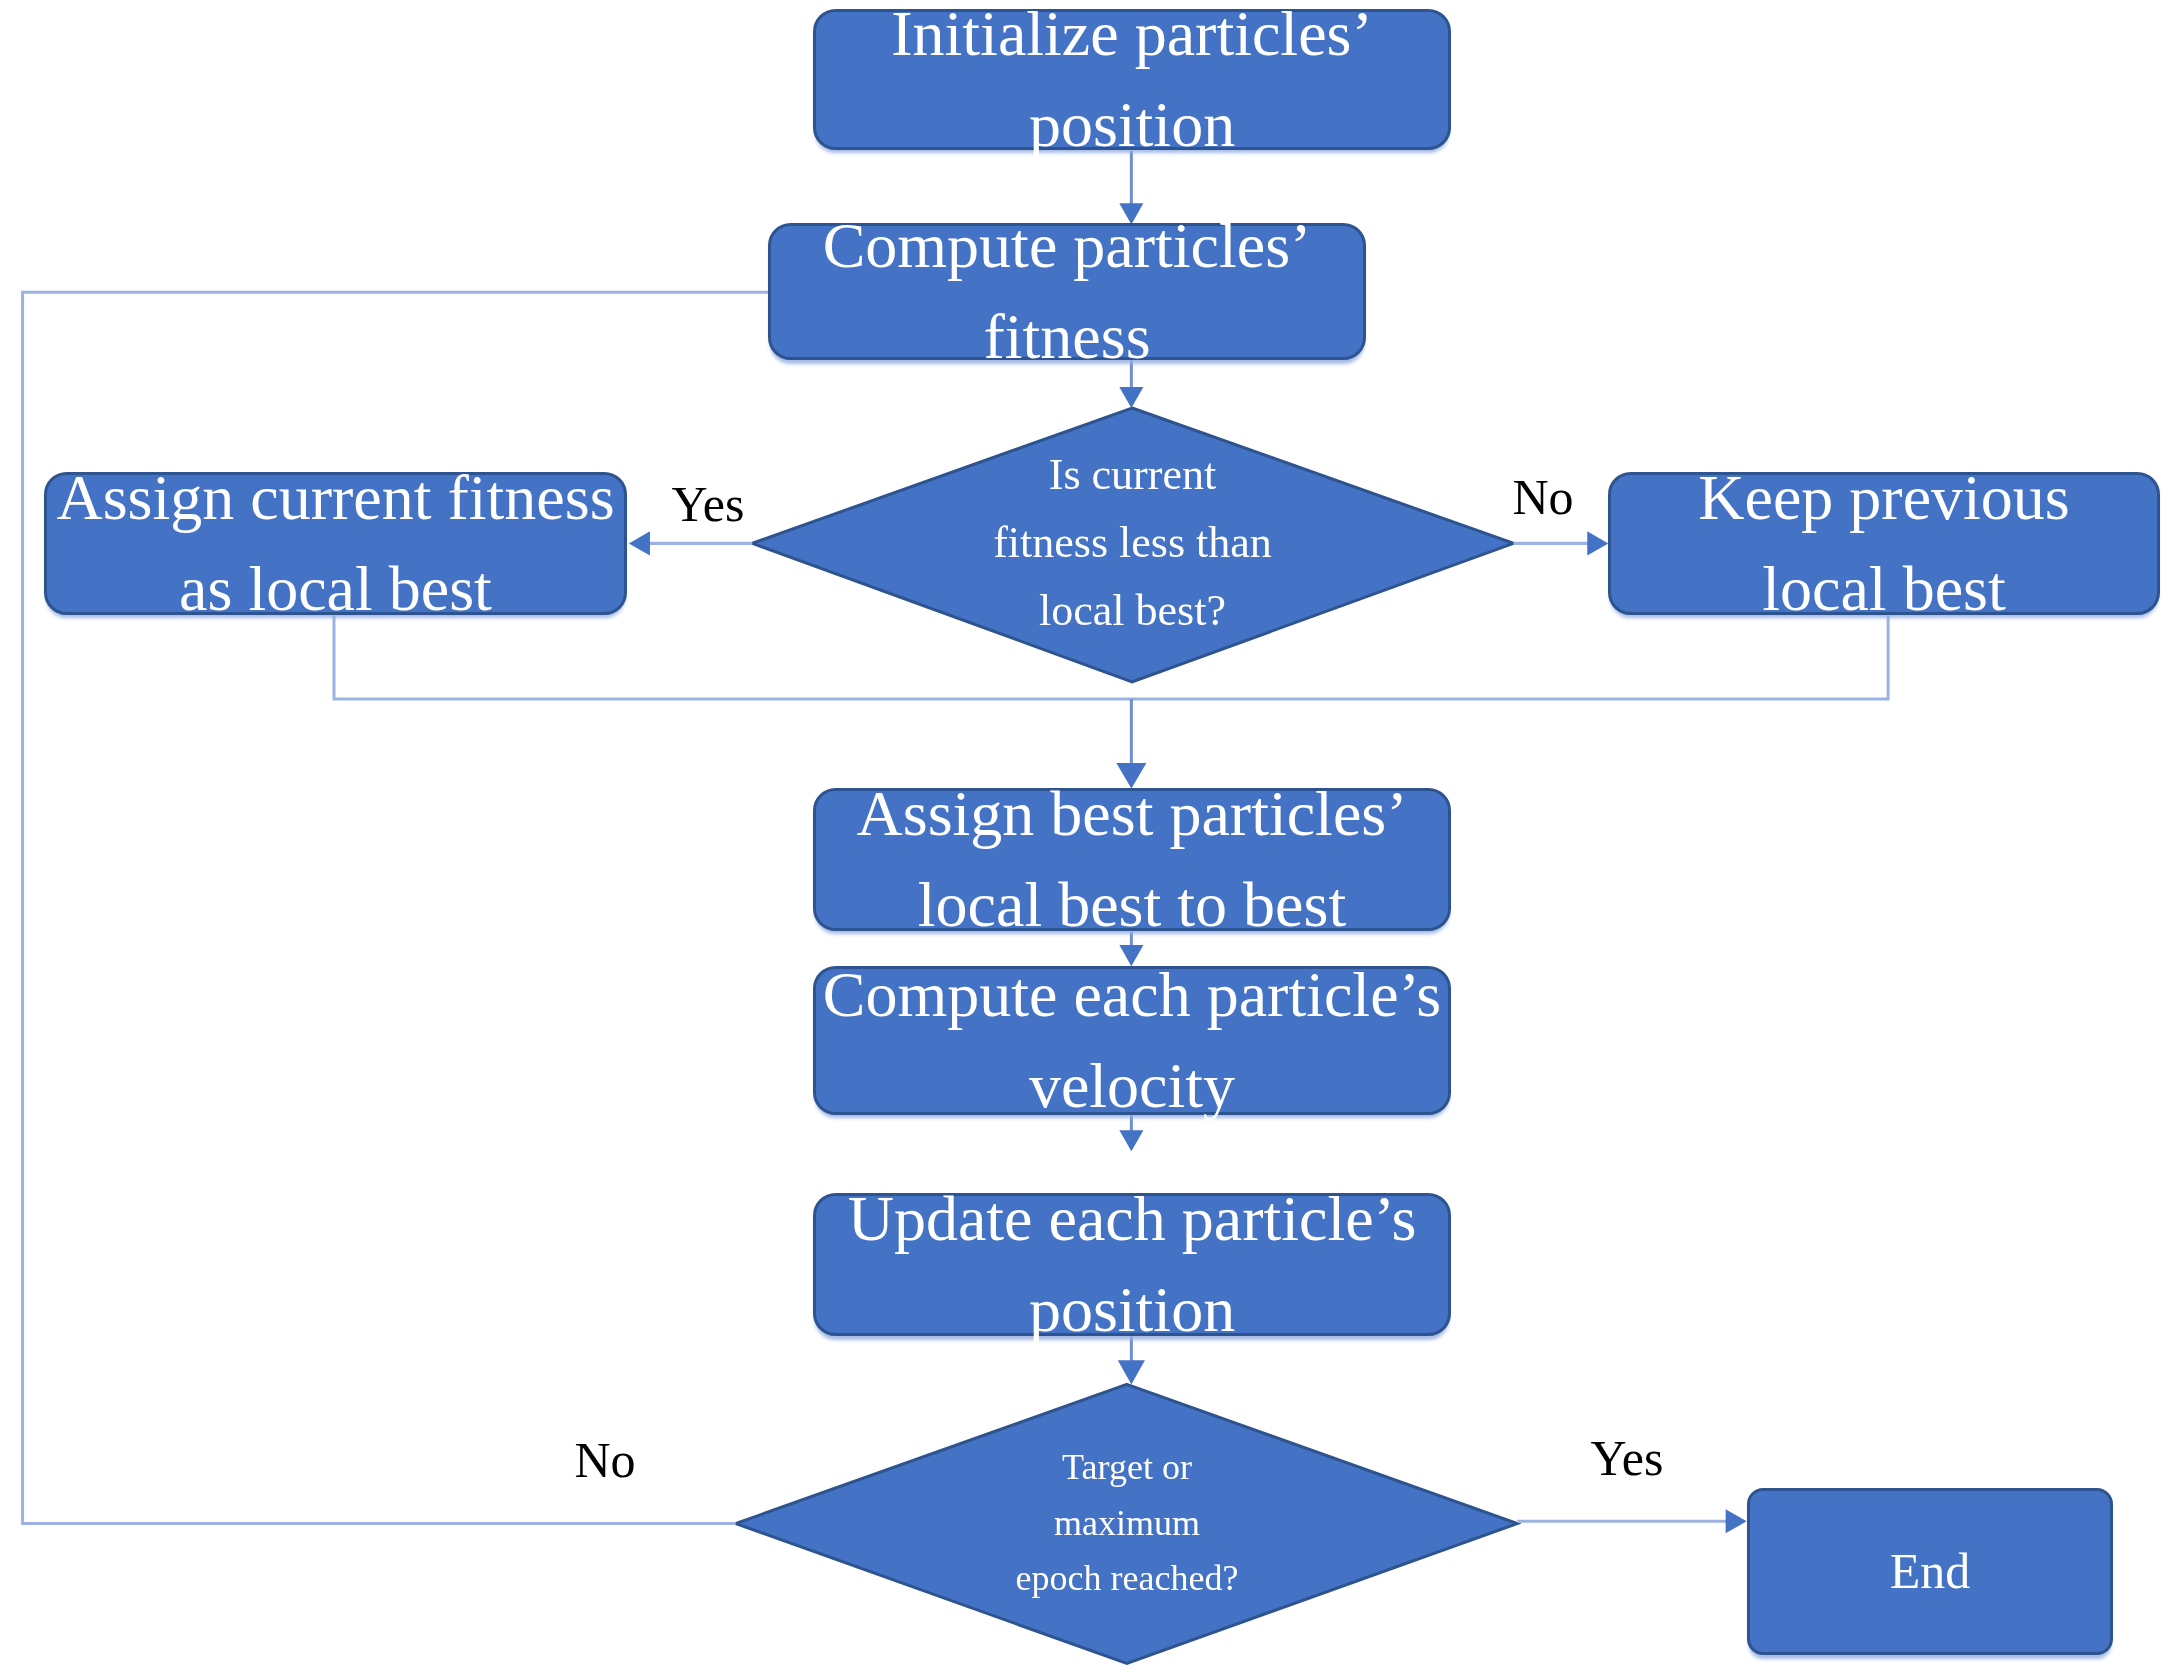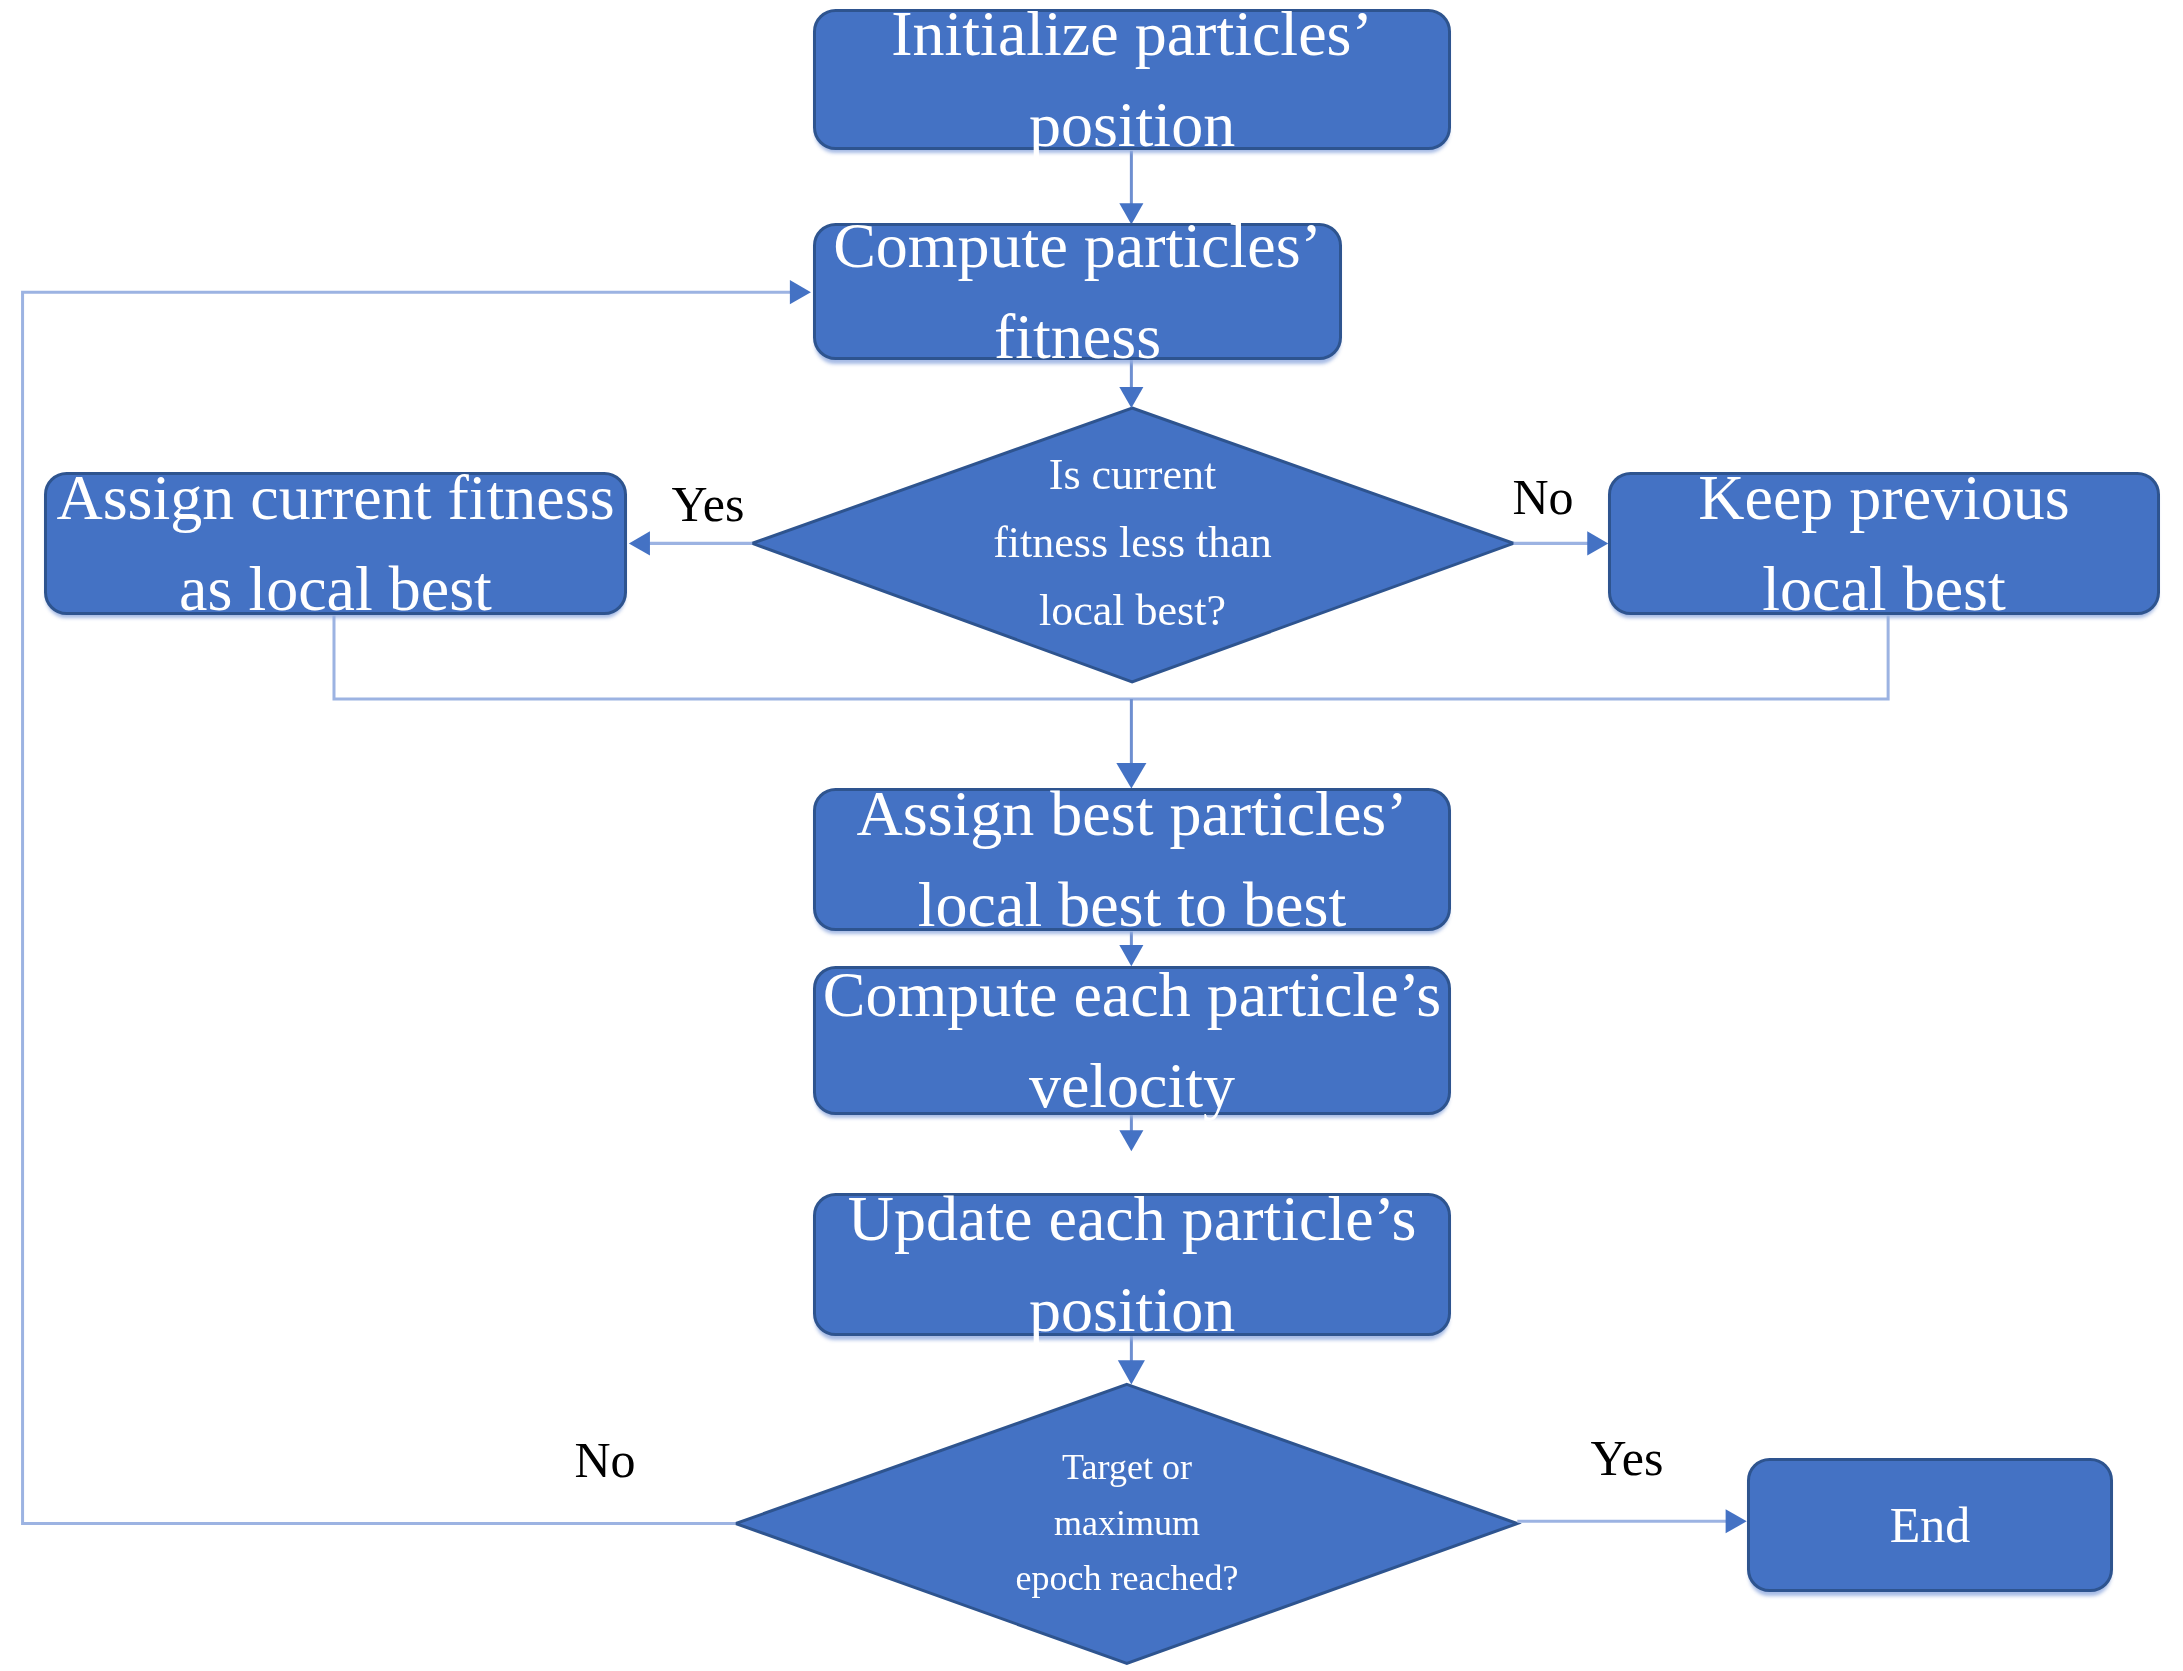--- a/index.html
+++ b/index.html
@@ -92,21 +92,21 @@
     <line class="thin" x1="2017" y1="2022" x2="2304" y2="2022"></line>
     <polygon class="head" points="2322,2022 2294,2006 2294,2038"></polygon>
 
     <path class="thin" d="M978,2025 L30,2025 L30,388 L1060,388"></path>
     <polygon class="head" points="1078,388 1050,372 1050,404"></polygon>
   </svg>
 
   <div class="node" style="left:813px;top:9px;width:638px;height:141px;">Initialize particles’
 position</div>
 
-  <div class="node" style="left:813px;top:223px;width:529px;height:137px;">Compute particles’
+  <div class="node" style="left:768px;top:223px;width:598px;height:137px;">Compute particles’
 fitness</div>
 
   <div class="diamond-text" style="left:869px;top:436px;width:527px;height:214px;">Is current
 fitness less than
 local best?</div>
 
   <div class="node" style="left:44px;top:472px;width:583px;height:143px;">Assign current fitness
 as local best</div>
 
   <div class="node" style="left:1608px;top:472px;width:552px;height:143px;">Keep previous
@@ -118,21 +118,21 @@
   <div class="node" style="left:813px;top:966px;width:638px;height:149px;">Compute each particle’s
 velocity</div>
 
   <div class="node" style="left:813px;top:1151px;width:638px;height:143px;margin-top:42px;">Update each particle’s
 position</div>
 
   <div class="diamond-text" style="left:894px;top:1407px;width:466px;height:233px;font-size:36px;">Target or
 maximum
 epoch reached?</div>
 
-  <div class="node" style="left:1747px;top:1458px;width:366px;height:134px;font-size:50px;">End</div>
+  <div class="node" style="left:1747px;top:1488px;width:366px;height:167px;font-size:50px;border-radius:16px;">End</div>
 
   <div class="edge-label" style="left:646px;top:472px;width:124px;height:63px;">Yes</div>
 
   <div class="edge-label" style="left:1481px;top:465px;width:124px;height:63px;">No</div>
 
   <div class="edge-label" style="left:543px;top:1428px;width:124px;height:63px;">No</div>
 
   <div class="edge-label" style="left:1565px;top:1426px;width:124px;height:63px;">Yes</div>
 
 </div>

